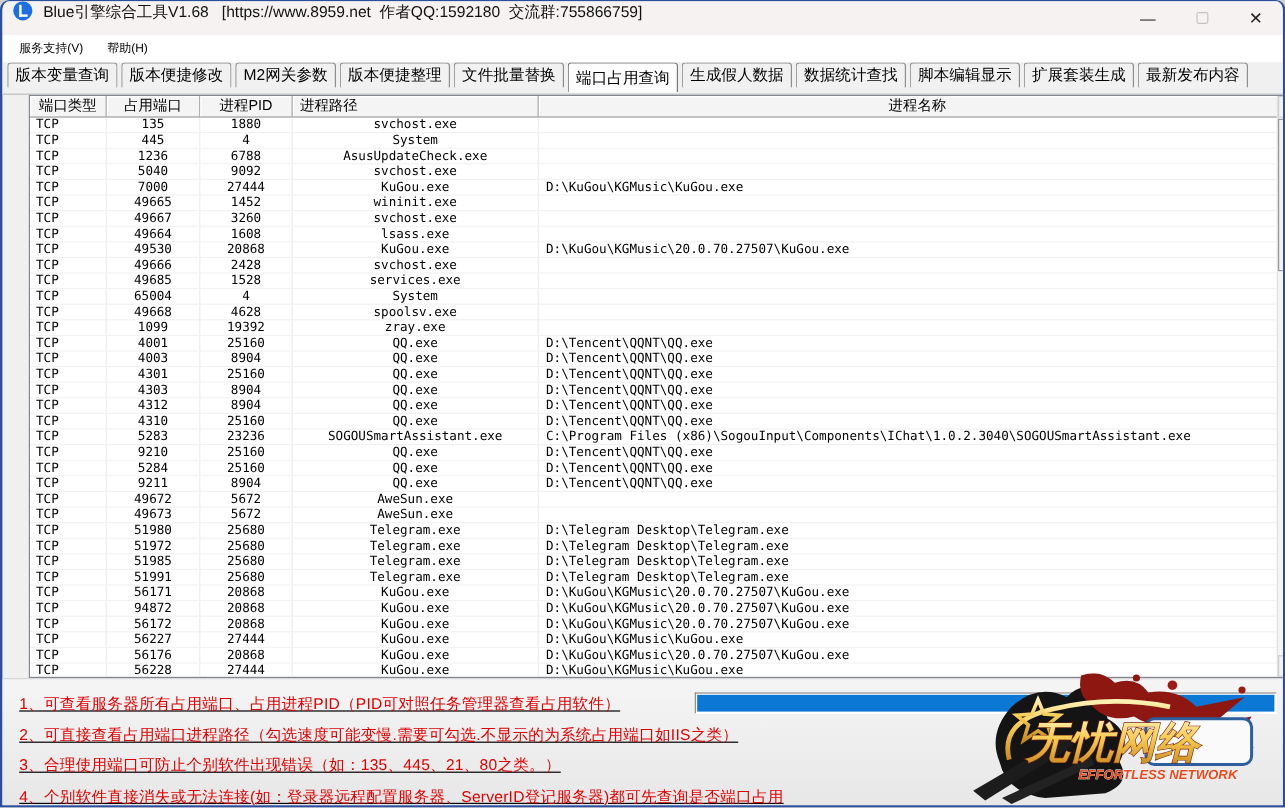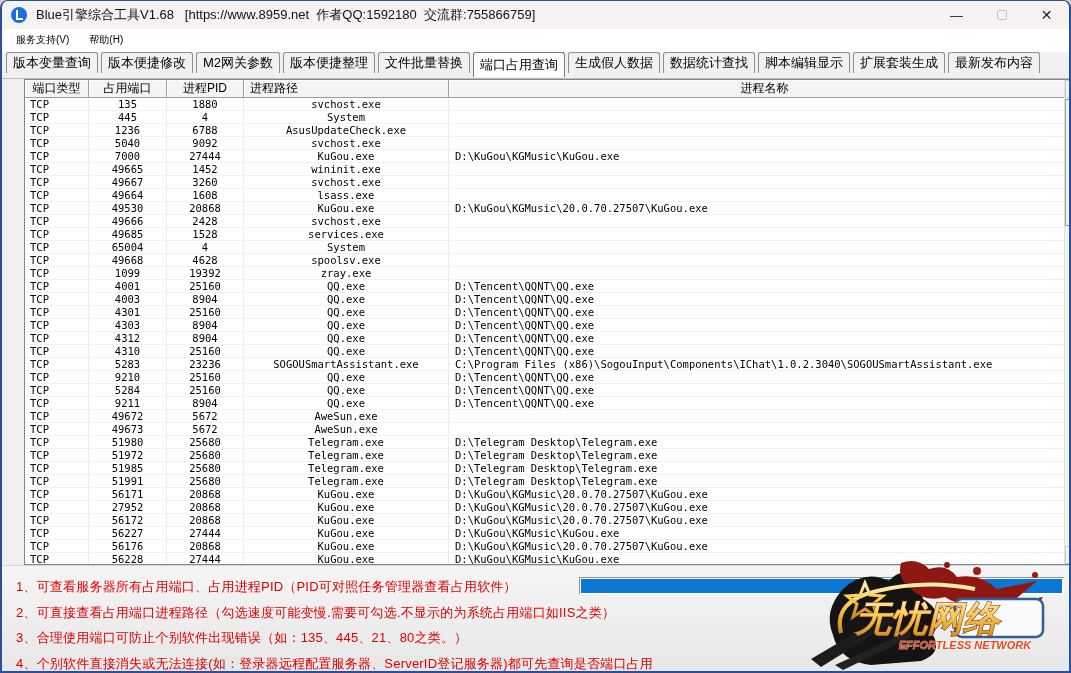--- a/index.html
+++ b/index.html
@@ -7,21 +7,21 @@
   body { font-family:"Liberation Sans",sans-serif; }
 
   .window {
     position:relative; width:1071px; height:673px; overflow:hidden;
     background:#f0f0f0; border:2px solid #2b4e9f; border-top-width:1px;
     border-radius:8px 8px 0 0;
   }
 
   
   .titlebar {
-    height:28px; background:#f6f2f1; display:flex; align-items:center;
+    height:28px; background:#f6f2f1; display:flex; align-items:flex-start;
     padding-left:9px; position:relative;
   }
   .app-icon {
     width:16px; height:16px; border-radius:50%; background:#1b6fe0;
     position:relative; flex:0 0 auto;
   }
   .app-icon::after {
     content:""; position:absolute; left:5px; top:3px; width:5px; height:8px;
     border-left:2px solid #fff; border-bottom:2px solid #fff;
   }
@@ -99,21 +99,21 @@
   .vs-btn.up { top:0; }
   .vs-btn.down { bottom:0; }
   .vs-thumb {
     position:absolute; left:0; top:19px; width:17px; height:127px;
     background:#f2f2f2; border:1px solid #9a9a9a;
   }
 
   
   .bottom {
     position:absolute; left:0; right:0; top:564px; bottom:0;
-    background:linear-gradient(#f5f5f5,#e7e7e7); border-top:1px solid #d6d6d6;
+    background:linear-gradient(#f5f5f5,#e7e7e7); border-top:1px solid #d6d6d6;text-decoration:underline;
   }
   .notes { padding:8px 0 0 14px; }
   .note-line {
     font-size:13px; line-height:25.5px; color:#e00000; white-space:nowrap;
     letter-spacing:.2px;
   }
   .progressbar {
     position:absolute; left:577px; top:11px; width:485px; height:18px;
     background:#fff; border:1px solid; border-color:#8e8e8e #ffffff #ffffff #8e8e8e;
     padding:1px;
@@ -380,21 +380,21 @@
         </div>
         <div class="lv-grid lv-row">
           <div class="lv-cell c0">TCP</div>
           <div class="lv-cell c1">56171</div>
           <div class="lv-cell c2">20868</div>
           <div class="lv-cell c3">KuGou.exe</div>
           <div class="lv-cell c4">D:\KuGou\KGMusic\20.0.70.27507\KuGou.exe</div>
         </div>
         <div class="lv-grid lv-row">
           <div class="lv-cell c0">TCP</div>
-          <div class="lv-cell c1">27952</div>
+          <div class="lv-cell c1">94872</div>
           <div class="lv-cell c2">20868</div>
           <div class="lv-cell c3">KuGou.exe</div>
           <div class="lv-cell c4">D:\KuGou\KGMusic\20.0.70.27507\KuGou.exe</div>
         </div>
         <div class="lv-grid lv-row">
           <div class="lv-cell c0">TCP</div>
           <div class="lv-cell c1">56172</div>
           <div class="lv-cell c2">20868</div>
           <div class="lv-cell c3">KuGou.exe</div>
           <div class="lv-cell c4">D:\KuGou\KGMusic\20.0.70.27507\KuGou.exe</div>

